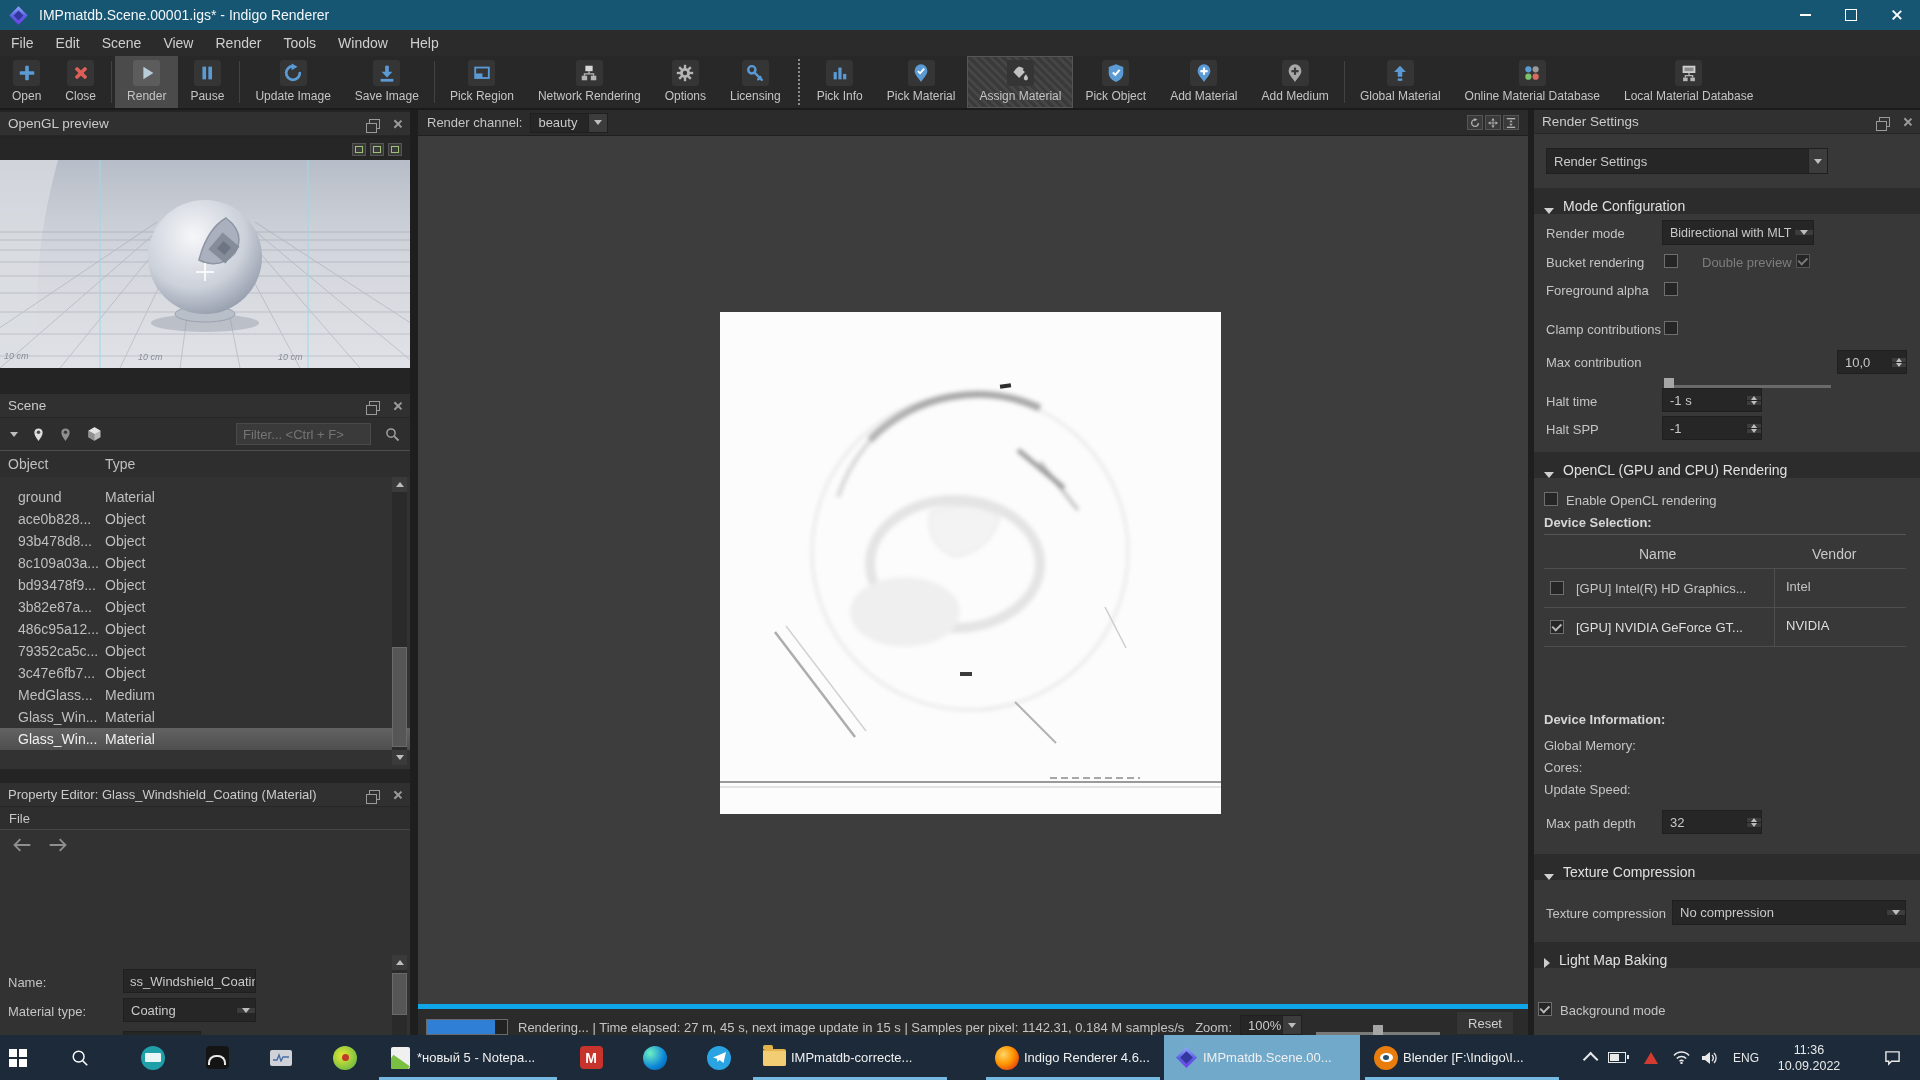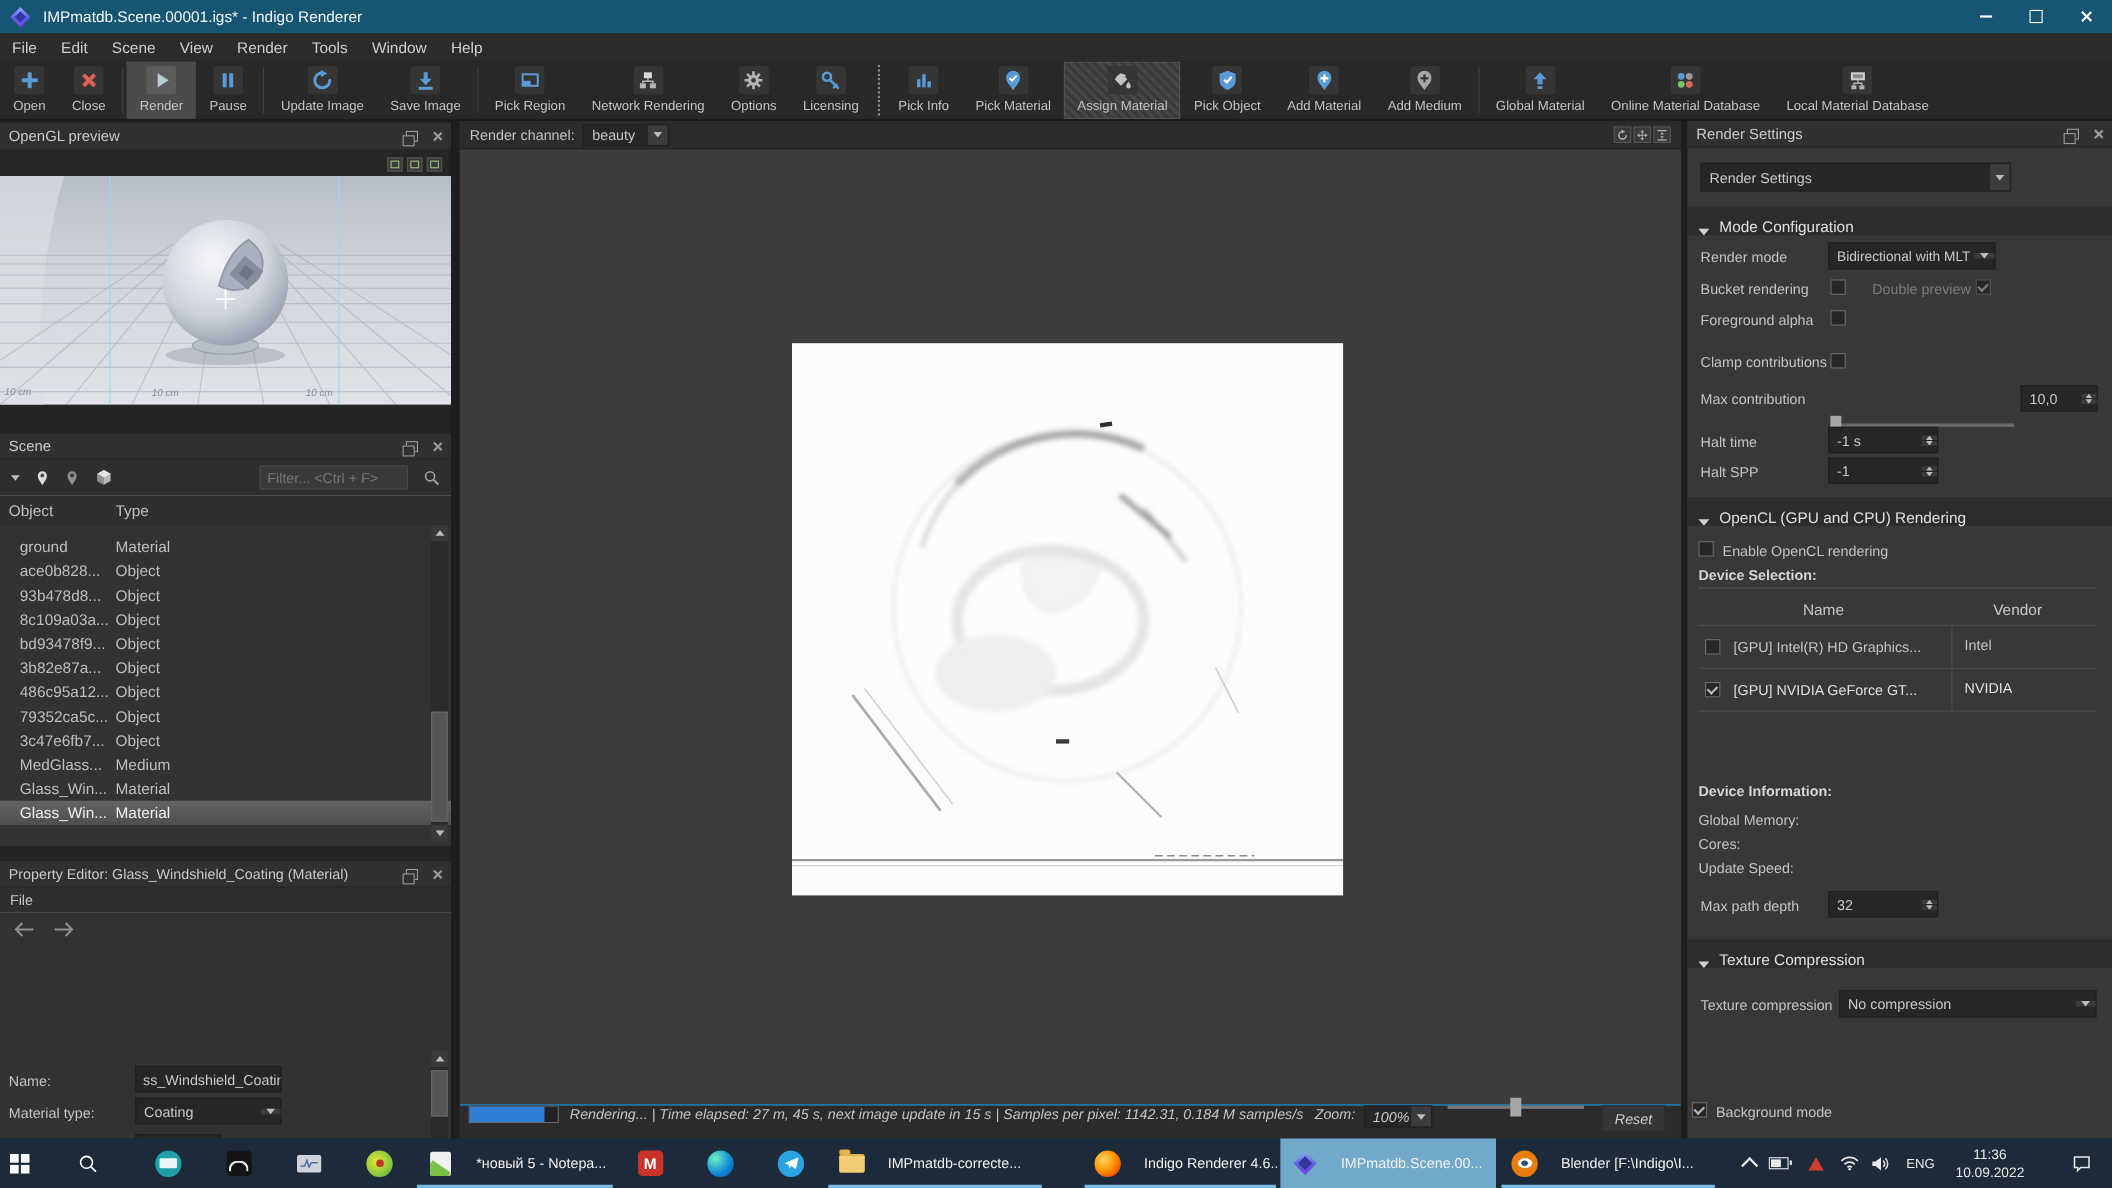--- a/index.html
+++ b/index.html
@@ -68,26 +68,26 @@
   .center-col{left:418px;top:110px;width:1110px;height:925px;background:#3d3d3d;}
   .right-col{left:1534px;top:110px;width:386px;height:925px;background:#383838;}
   .gl-strip{left:0;top:26px;width:410px;height:22px;background:#262626;display:flex;justify-content:flex-end;align-items:center;gap:4px;padding-right:8px;box-sizing:border-box;}
   .mini-ic{width:14px;height:13px;background:#3a3a3a;border:1px solid #555;box-sizing:border-box;display:flex;align-items:center;justify-content:center;}
   .mini-ic span{width:6px;height:5px;border:1px solid #9dbf78;}
   .scene-row{height:22px;display:flex;align-items:center;color:#bfbfbf;font-size:14px;position:relative;}
   .scene-row .obj{position:absolute;left:18px;} .scene-row .typ{position:absolute;left:105px;}
   .scene-row.sel{background:linear-gradient(#636363,#4e4e4e);color:#efefef;}
   .prow{position:absolute;display:flex;align-items:center;}
   .taskbar{left:0;top:1035px;width:1920px;height:45px;background:#1c2a39;}
-  .tk-app{position:absolute;top:0;height:45px;display:flex;align-items:center;gap:20px;padding:16px 9px;box-sizing:border-box;color:#f0f0f0;font-size:13px;white-space:nowrap;overflow:hidden;}
+  .tk-app{position:absolute;top:0;height:45px;display:flex;align-items:center;gap:4px;padding:16px 9px;box-sizing:border-box;color:#f0f0f0;font-size:13px;white-space:nowrap;overflow:hidden;}
   .tk-app.run::after{content:"";position:absolute;left:1px;right:1px;bottom:0;height:3px;background:#76b9e0;}
   .tk-app.focus{background:#71a9ca;}
   .tk-ic{width:26px;height:26px;flex:none;display:flex;align-items:center;justify-content:center;}
   .tray-ic{position:absolute;top:0;height:45px;display:flex;align-items:center;justify-content:center;color:#e9e9e9;}
-  .statusbar{position:absolute;left:0;top:894px;width:1110px;height:31px;background:#2b2b2b;border-top:1px solid #0ea5e9;display:flex;align-items:flex-start;box-sizing:border-box;font-style:italic;}
+  .statusbar{position:absolute;left:0;top:894px;width:1110px;height:31px;background:#2b2b2b;border-top:5px solid #0ea5e9;display:flex;align-items:flex-end;box-sizing:border-box;}
   .slider-track{height:3px;background:#7a7a7a;position:relative;}
   .slider-handle{position:absolute;width:10px;height:17px;background:#a6a6a6;top:-7px;}
   svg{display:block;}
 </style>
 </head>
 <body>
 
 <div id="screen">
 
   <div class="abs titlebar">
@@ -794,20 +794,24 @@
     <div class="prow" style="left:12px;top:796px;">
         <span class="lbl">Texture compression</span>
       </div>
     <div class="prow combo" style="left:138px;top:790px;width:234px;height:25px;">
       <span class="val">No compression</span>
       <span class="arr">
           <span class="tri-d"></span>
         </span>
     </div>
 
+    <div class="sect abs" style="left:0;top:832px;">
+      <span class="tri-r"></span>
+      <span>Light Map Baking</span>
+    </div>
 
     <div class="prow cb checked" style="left:4px;top:892px;"></div>
     <div class="prow" style="left:26px;top:893px;">
         <span class="lbl">Background mode</span>
       </div>
   </div>
 
   <div class="abs taskbar">
     <div class="tk-app" style="left:0;width:48px;">
       <svg width="18" height="18" viewBox="0 0 18 18">

